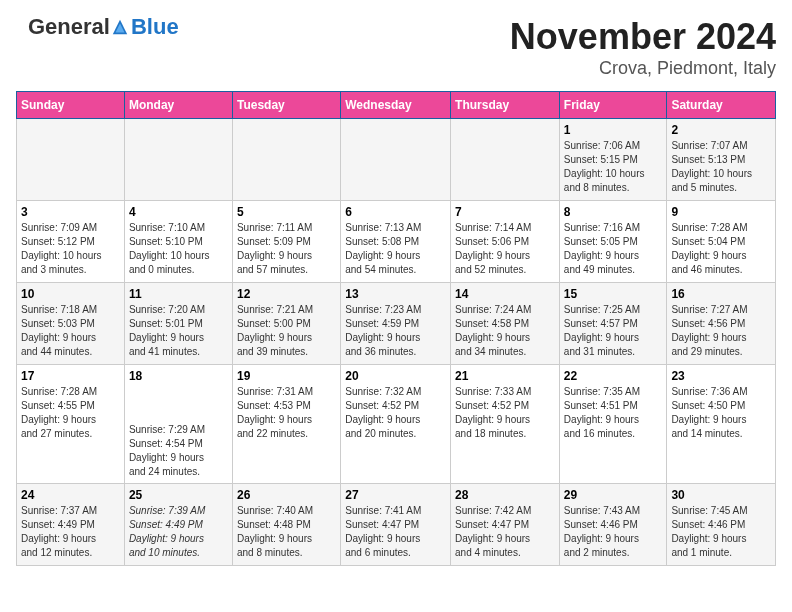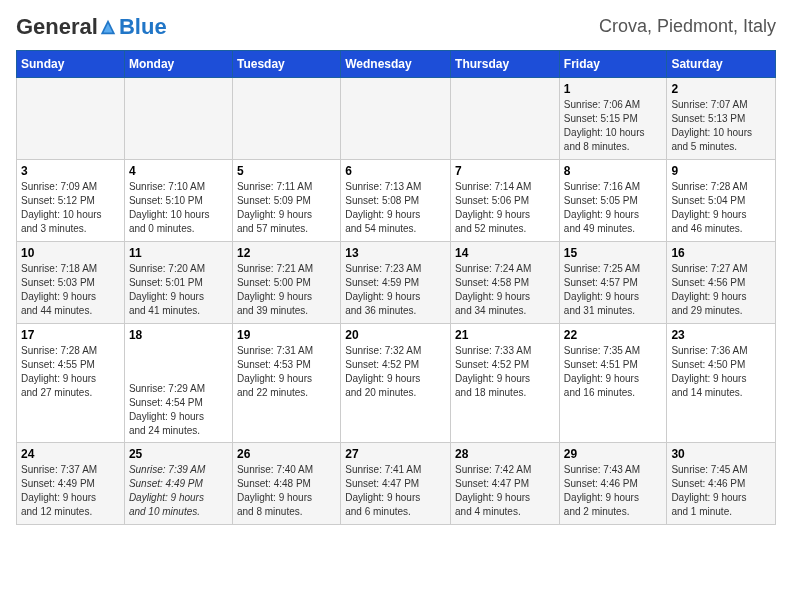--- a/index.html
+++ b/index.html
@@ -13,20 +13,21 @@
     .header {
       display: flex;
       justify-content: space-between;
       align-items: flex-start;
       margin-bottom: 12px;
     }
     .logo {
       display: flex;
       flex-direction: column;
       align-items: flex-start;
+      margin-left: 12px;
     }
     .logo-text {
       display: flex;
       align-items: center;
       font-size: 22px;
       font-weight: bold;
       color: #333;
       line-height: 1;
     }
     .logo-general { color: #333; }
@@ -47,21 +48,21 @@
       font-size: 18px;
       font-weight: normal;
       color: #555;
     }
     table {
       width: 100%;
       border-collapse: collapse;
       font-size: 11px;
     }
     thead tr th {
-      background-color: #1d4ed8;
+      background-color: #ec4899;
       color: #fff;
       padding: 6px 4px;
       text-align: left;
       font-size: 12px;
       font-weight: bold;
       border: 1px solid #1a5fa0;
     }
     tbody tr td {
       border: 1px solid #ccc;
       vertical-align: top;
@@ -98,20 +99,21 @@
     <div class="logo-text">
       <span class="logo-general">General</span>
       <svg class="logo-icon" viewBox="0 0 20 20">
         <polygon points="10,2 18,18 2,18" fill="#2176C7"></polygon>
         <polygon points="10,6 15,16 5,16" fill="#5aabf0"></polygon>
       </svg>
       <span class="logo-blue">Blue</span>
     </div>
   </div>
   <div class="title-block">
+    <h1>November 2024</h1>
     <h2>Crova, Piedmont, Italy</h2>
   </div>
 </div>
 
 <table>
   <thead>
     <tr>
     <th>Sunday</th>
         <th>Monday</th>
         <th>Tuesday</th>

